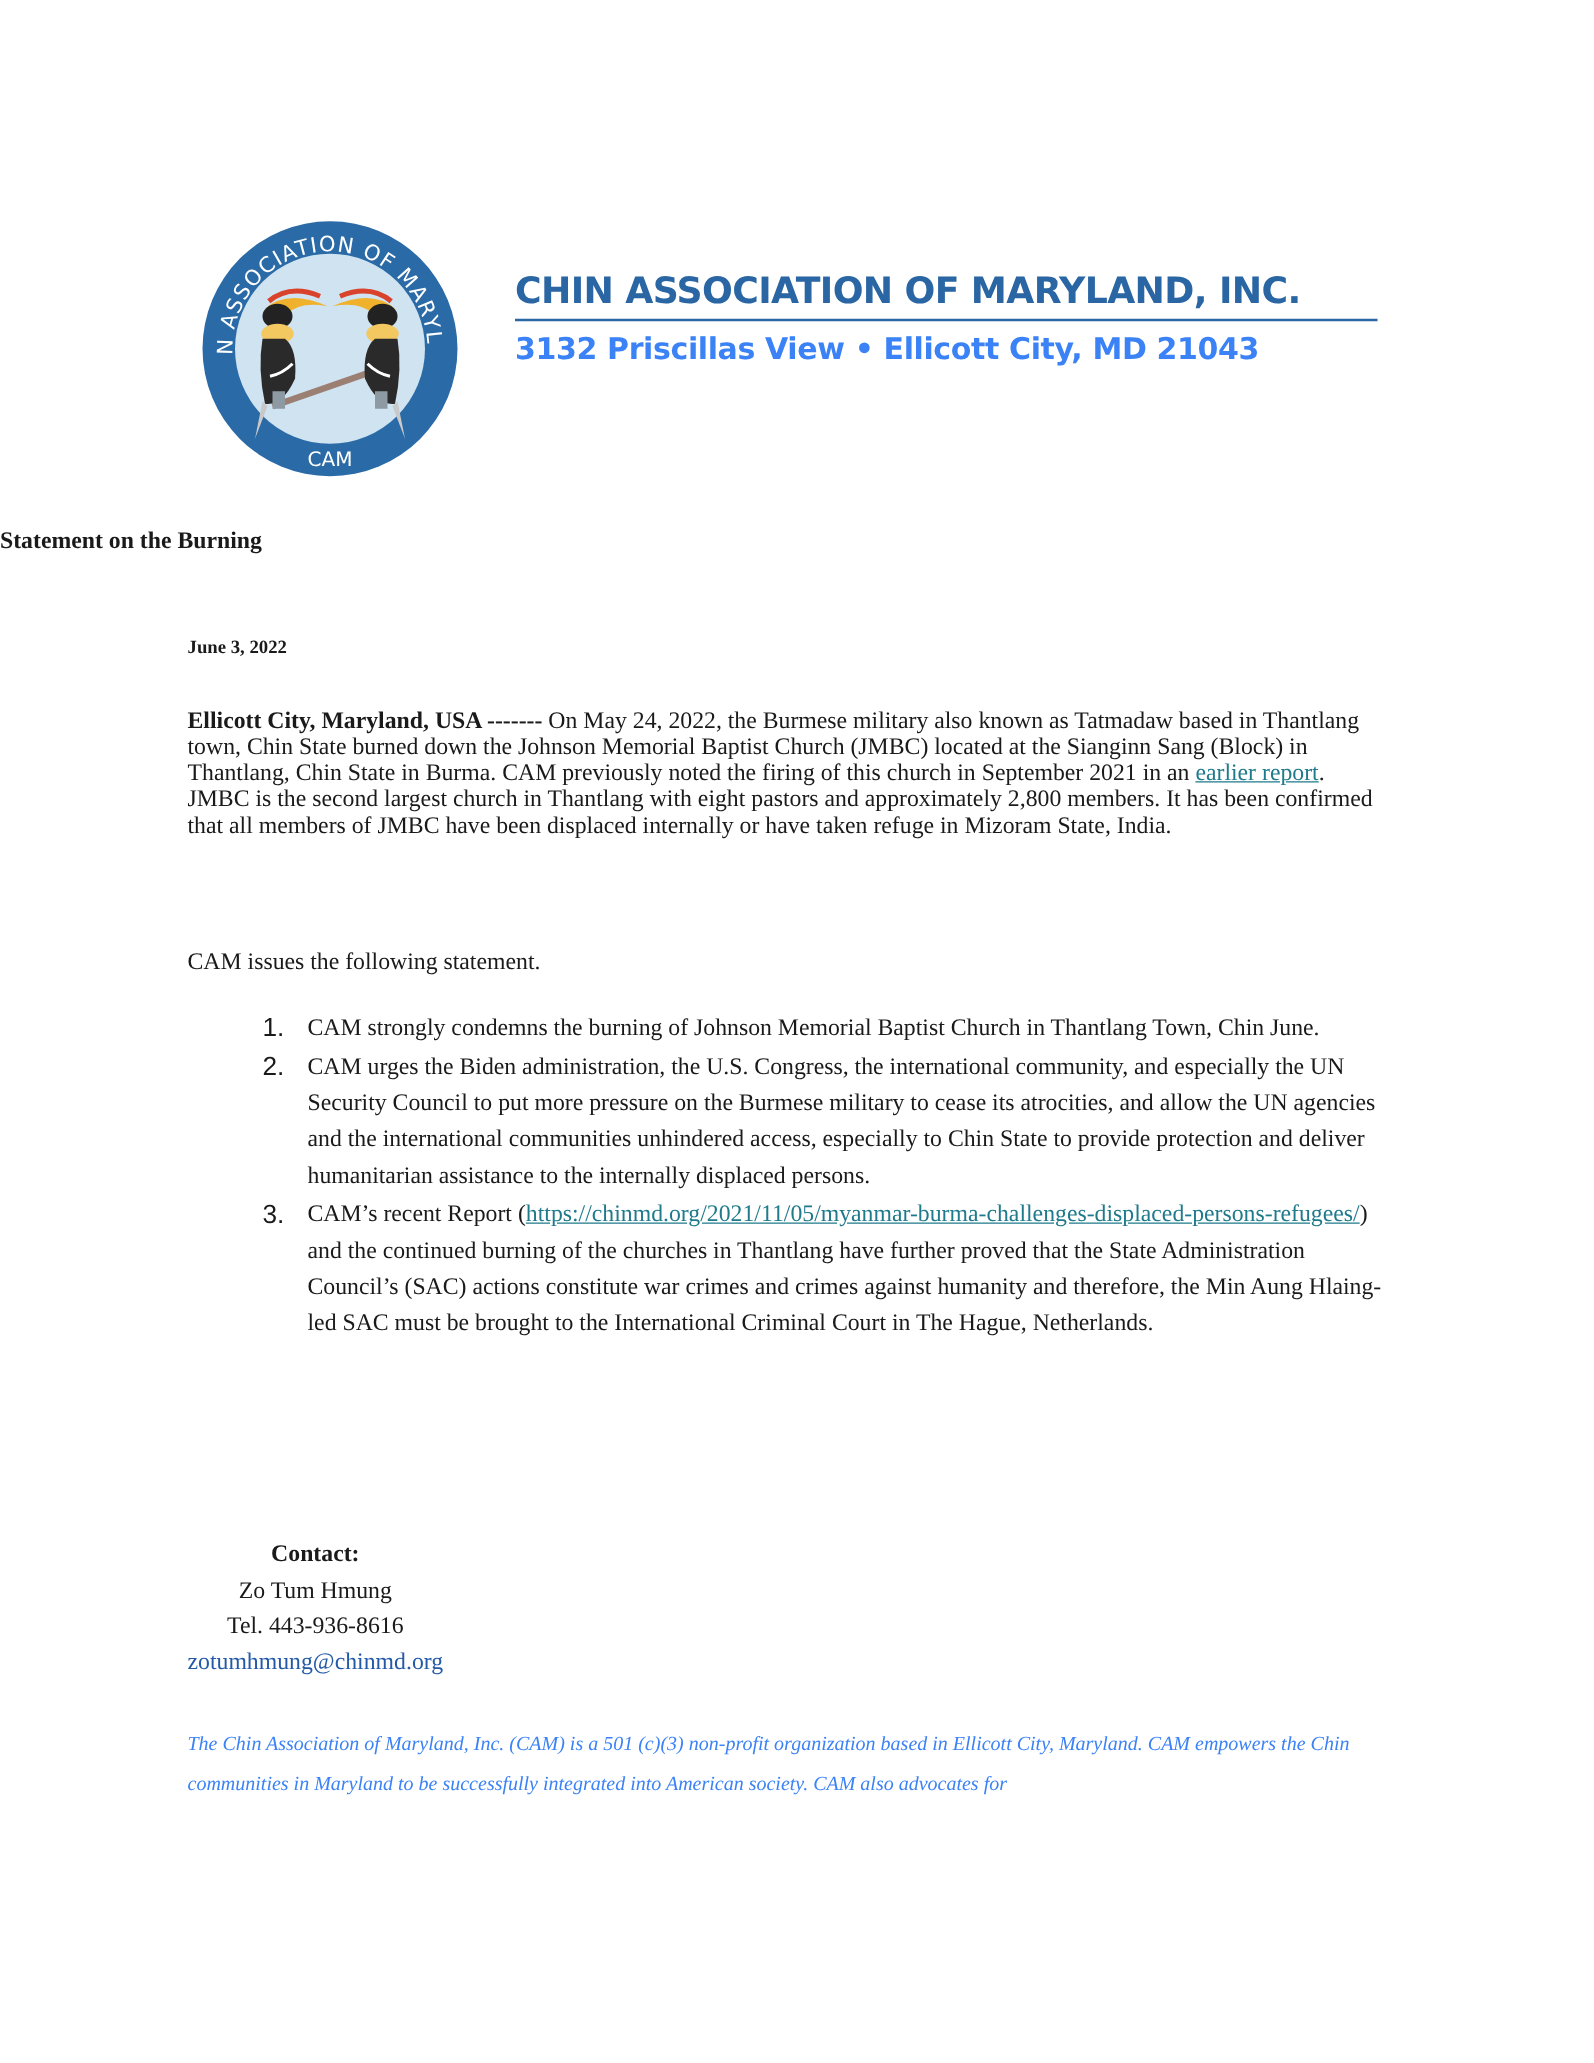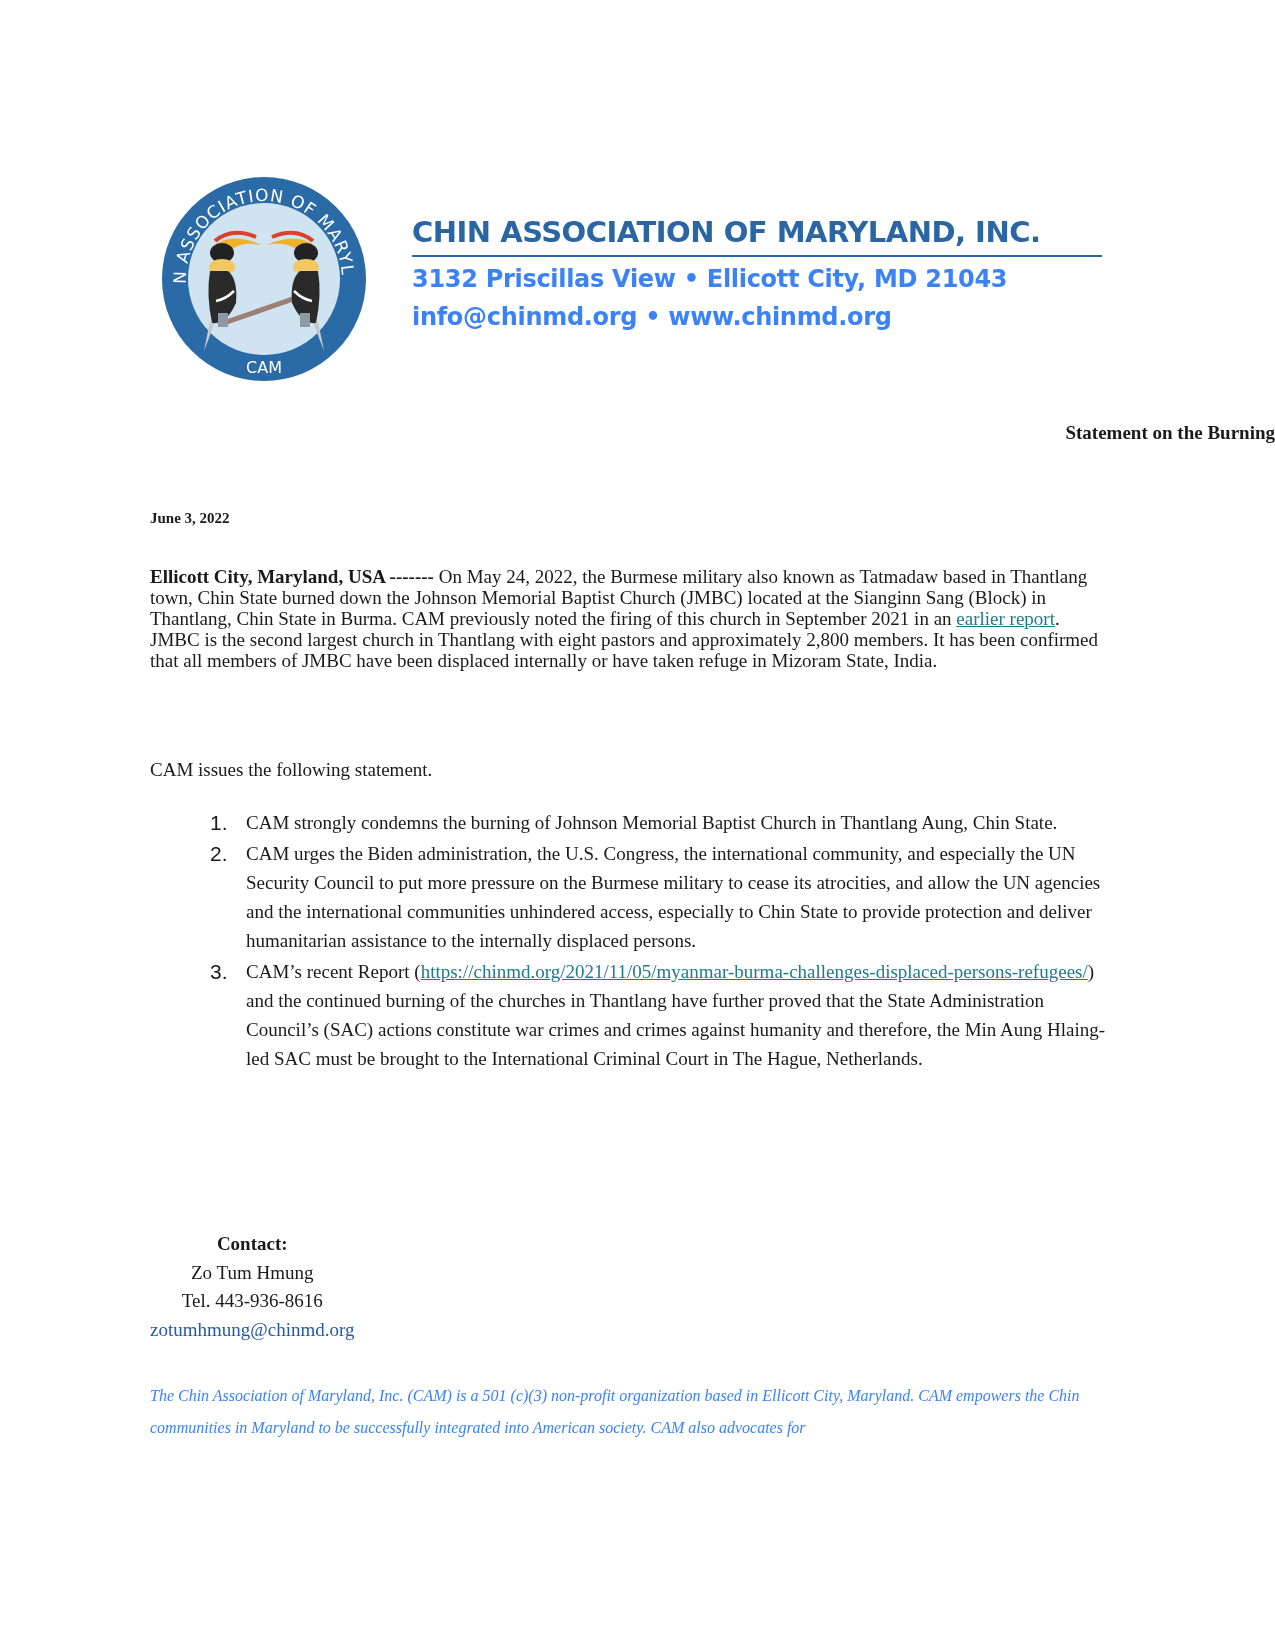--- a/index.html
+++ b/index.html
@@ -8,21 +8,21 @@
 
   .letterhead { position: absolute; left: 160px; top: 175px; width: 940px; height: 210px; }
   .logo { position: absolute; left: 0; top: 0; width: 208px; height: 208px; }
   .org-block { position: absolute; left: 252px; top: 40px; }
   .org-name { font-family: "DejaVu Sans", sans-serif; font-weight: bold; color: #2a66a3;
               font-size: 29px; letter-spacing: -0.5px; white-space: nowrap; line-height: 34px; }
   .org-rule { width: 690px; height: 2px; background: #2a66a3; margin-top: 6px; }
   .org-addr { font-family: "DejaVu Sans", sans-serif; font-weight: bold; color: #3b82f6;
               font-size: 24px; letter-spacing: -0.3px; line-height: 40px; white-space: nowrap; margin-top: 2px; }
 
-  .title { position: absolute; left: 0; width: 1275px; top: 418px; text-align: right;
+  .title { position: absolute; left: 0; width: 1275px; top: 418px; text-align: left;
            font-weight: bold; font-size: 19px; line-height: 29px; }
 
   .date { position: absolute; left: 150px; top: 510px; font-weight: bold; font-size: 15px; }
 
   .para { position: absolute; left: 150px; width: 960px; font-size: 19px; line-height: 21px; }
   .p1 { top: 566px; }
   .p2 { top: 759px; }
   .bold { font-weight: bold; }
   a.link { color: #1f7a8c; text-decoration: underline; }
 
@@ -75,40 +75,39 @@
       <path d="M 152 126 Q 142 124 134 116" stroke="#ffffff" stroke-width="2.5" fill="none"></path>
       <path d="M 158 146 L 164 176 L 154 150 Z" fill="#c9c9c9"></path>
       <rect x="140" y="138" width="10" height="14" fill="#8d9aa4"></rect>
     </g>
   </svg>
 
   <div class="org-block">
     <div class="org-name">CHIN ASSOCIATION OF MARYLAND, INC.</div>
     <div class="org-rule"></div>
     <div class="org-addr">3132 Priscillas View • Ellicott City, MD 21043</div>
-    <div class="org-addr" style="margin-top:-2px">info@chinmd.org • www.chinmd.org</div>
   </div>
 </div>
 
 <div class="title">
   <div>Statement on the Burning</div>
 </div>
 
 <div class="date">June 3, 2022</div>
 
 <div class="para p1">
   <span class="bold">Ellicott City, Maryland, USA -------</span><span> On May 24, 2022, the Burmese military also known as Tatmadaw based in Thantlang town, Chin State burned down the Johnson Memorial Baptist Church (JMBC) located at the Sianginn Sang (Block) in Thantlang, Chin State in Burma. CAM previously noted the firing of this church in September 2021 in an </span><a class="link" href="#">earlier report</a><span>. JMBC is the second largest church in Thantlang with eight pastors and approximately 2,800 members. It has been confirmed that all members of JMBC have been displaced internally or have taken refuge in Mizoram State, India.</span>
 </div>
 
 <div class="para p2">CAM issues the following statement.</div>
 
 <ol class="stmts">
   <li>
     <span class="num">1.</span>
-    <span>CAM strongly condemns the burning of Johnson Memorial Baptist Church in Thantlang Aung, Chin State.</span>
+    <span>CAM strongly condemns the burning of Johnson Memorial Baptist Church in Thantlang Town, Chin June.</span>
   </li>
   <li>
     <span class="num">2.</span>
     <span>CAM urges the Biden administration, the U.S. Congress, the international community, and especially the UN Security Council to put more pressure on the Burmese military to cease its atrocities, and allow the UN agencies and the international communities unhindered access, especially to Chin State to provide protection and deliver humanitarian assistance to the internally displaced persons.</span>
   </li>
   <li>
     <span class="num">3.</span>
     <span>CAM’s recent Report (</span><a class="link" href="#">https://chinmd.org/2021/11/05/myanmar-burma-challenges-displaced-persons-refugees/</a><span>) and the continued burning of the churches in Thantlang have further proved that the State Administration Council’s (SAC) actions constitute war crimes and crimes against humanity and therefore, the Min Aung Hlaing-led SAC must be brought to the International Criminal Court in The Hague, Netherlands.</span>
   </li>
 </ol>

